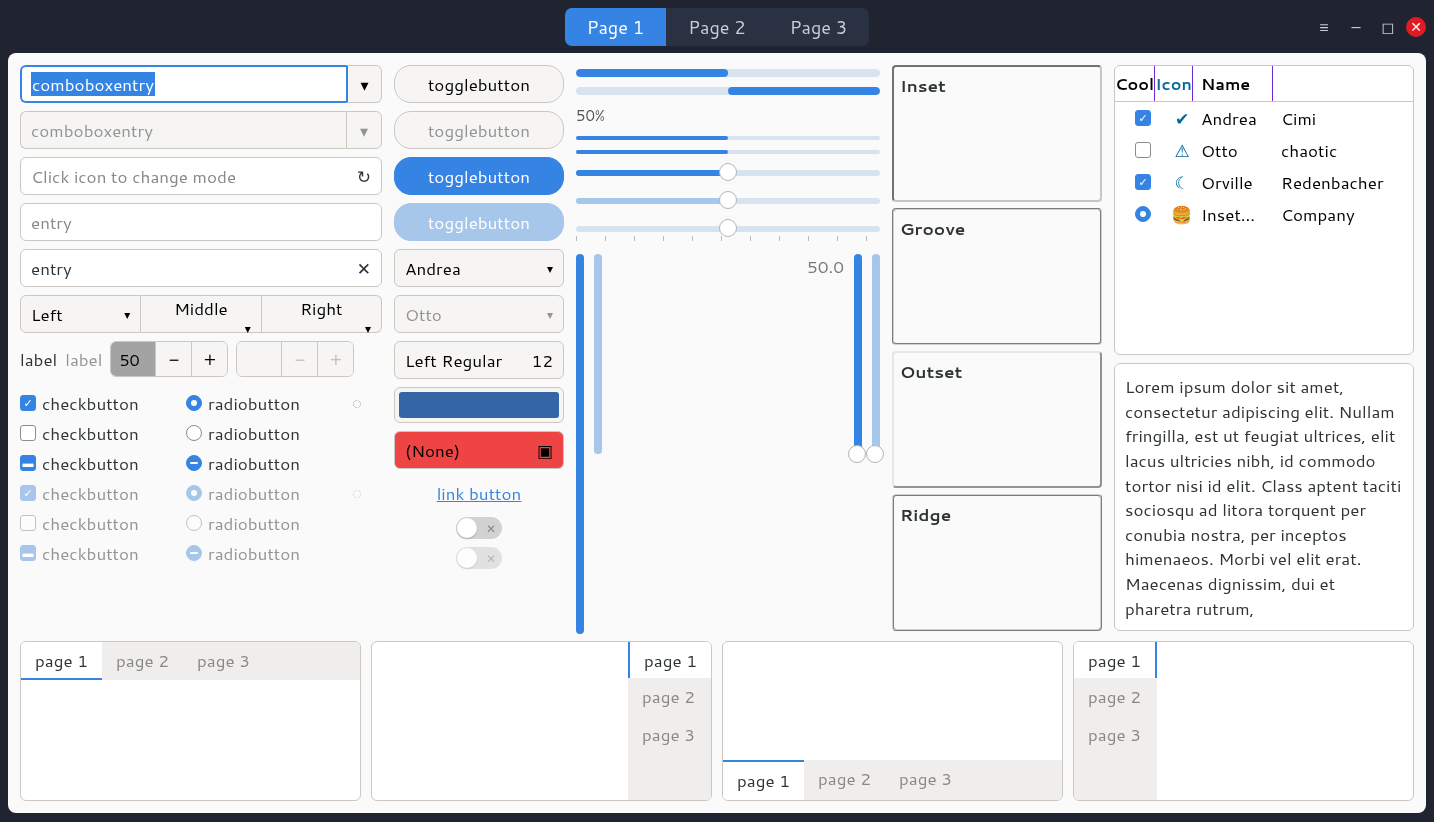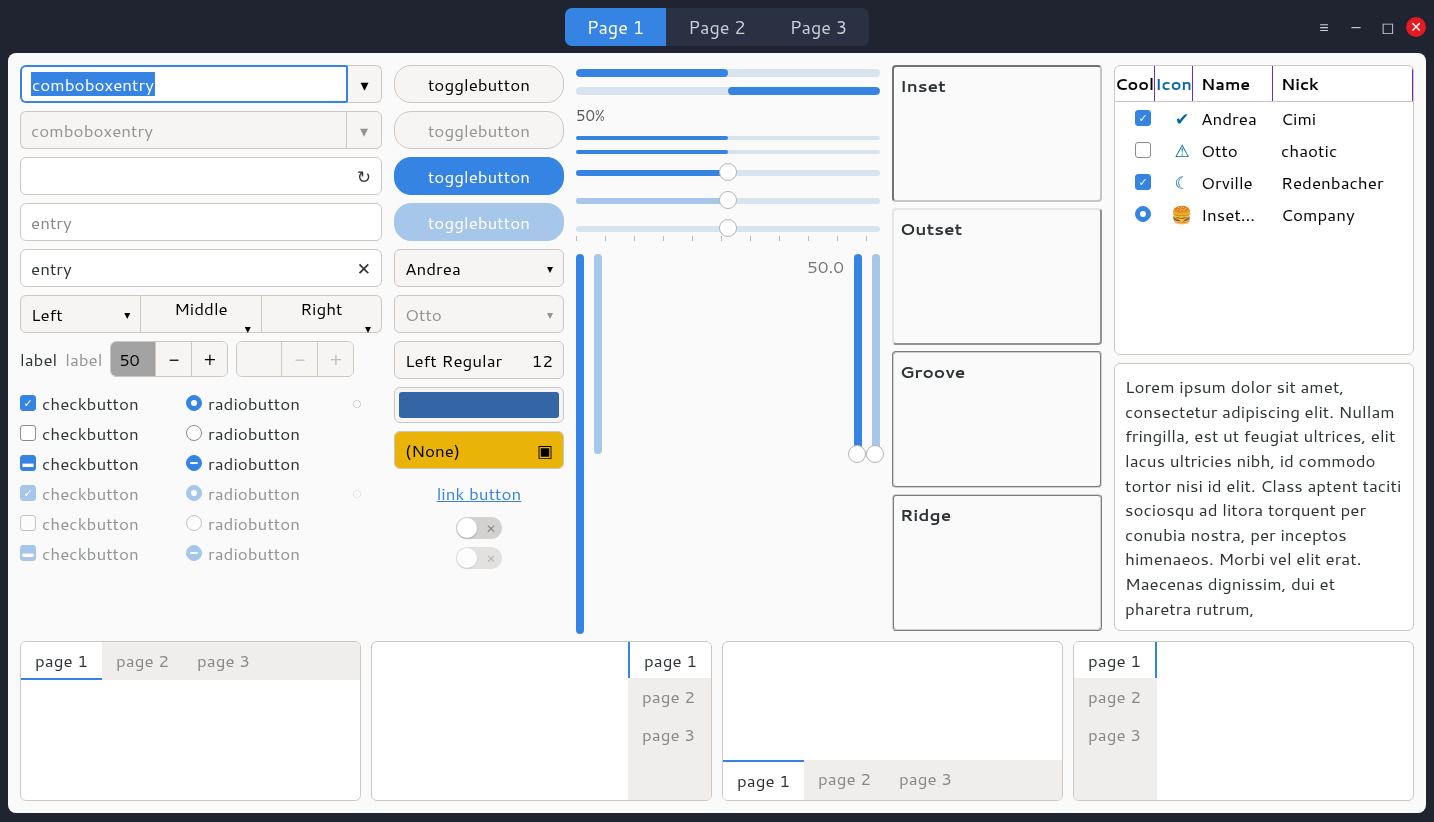--- a/index.html
+++ b/index.html
@@ -72,21 +72,21 @@
 .toggle-btn.active.disabled { background: #a7c7ea; border-color: #a7c7ea; }
 
 .dropdown-full { height: 38px; border: 1px solid #cdc7c2; border-radius: 6px; background: #f6f5f4; display: flex; align-items: center; padding: 0 10px; font-size: 17px; cursor: pointer; }
 .dropdown-full .arrow { margin-left: auto; font-size: 12px; }
 .dropdown-full.disabled { color: #929595; }
 
 .font-picker { height: 38px; border: 1px solid #cdc7c2; border-radius: 6px; background: #f6f5f4; display: flex; align-items: center; padding: 0 10px; font-size: 17px; cursor: pointer; justify-content: space-between; }
 .color-btn { height: 36px; border: 1px solid #cdc7c2; border-radius: 6px; background: #f6f5f4; padding: 4px; cursor: pointer; }
 .color-swatch { background: #3465a4; height: 100%; border-radius: 3px; }
 
-.file-picker { height: 38px; border: 1px solid #cdc7c2; border-radius: 6px; background: #eab308; display: flex; align-items: center; padding: 0 10px; cursor: pointer; justify-content: space-between; font-size: 17px; }
+.file-picker { height: 38px; border: 1px solid #cdc7c2; border-radius: 6px; background: #ef4444; display: flex; align-items: center; padding: 0 10px; cursor: pointer; justify-content: space-between; font-size: 17px; }
 
 .link-btn { color: #3584e4; text-decoration: underline; font-size: 17px; text-align: center; cursor: pointer; padding: 4px; }
 
 .switch { width: 46px; height: 22px; background: #d4d2d0; border-radius: 11px; position: relative; cursor: pointer; margin: 0 auto; }
 .switch .knob { width: 20px; height: 20px; background: #fff; border-radius: 50%; position: absolute; top: 1px; left: 1px; box-shadow: 0 1px 2px rgba(0,0,0,0.2); }
 .switch .x { position: absolute; right: 6px; top: 3px; font-size: 12px; color: #888; }
 .switch.disabled { opacity: 0.6; }
 
 .progress-col { display: flex; flex-direction: column; gap: 10px; padding-top: 4px; }
 .progress { height: 8px; background: #d8e3f0; border-radius: 4px; position: relative; overflow: hidden; }
@@ -166,20 +166,21 @@
         <div class="input focused">
             <span class="highlight">comboboxentry</span>
           </div>
         <div class="dropdown-arrow">▾</div>
       </div>
       <div class="combo-wrap disabled">
         <div class="input disabled">comboboxentry</div>
         <div class="dropdown-arrow">▾</div>
       </div>
       <div class="input">
+        <span style="color:#888">Click icon to change mode</span>
         <span class="refresh-icon">↻</span>
       </div>
       <div class="input">
         <span style="color:#888">entry</span>
       </div>
       <div class="input">
         <span>entry</span>
         <span class="clear-icon">✕</span>
       </div>
       <div class="segmented">
@@ -351,38 +352,37 @@
               <div class="thumb" style="top:100%"></div>
             </div>
         </div>
       </div>
     </div>
 
     <div class="col col4 frames-col">
       <div class="frame inset">
           <div class="frame-label">Inset</div>
         </div>
+      <div class="frame groove">
+          <div class="frame-label">Groove</div>
+        </div>
       <div class="frame outset">
           <div class="frame-label">Outset</div>
-        </div>
-      <div class="frame groove">
-          <div class="frame-label">Groove</div>
         </div>
       <div class="frame ridge">
           <div class="frame-label">Ridge</div>
         </div>
     </div>
 
     <div class="col col5">
       <div class="treeview">
         <div class="tv-header">
           <div class="th tv-col-cool">Cool</div>
           <div class="th tv-col-icon">Icon</div>
           <div class="th tv-col-name">Name</div>
-          <div class="th tv-col-nick">Nick</div>
         </div>
         <div class="tv-row">
           <div class="tv-col-cool">
               <span class="checkbox checked">✓</span>
             </div>
           <div class="tv-col-icon">✔</div>
           <div class="tv-col-name">Andrea</div>
           <div class="tv-col-nick">Cimi</div>
         </div>
         <div class="tv-row">

